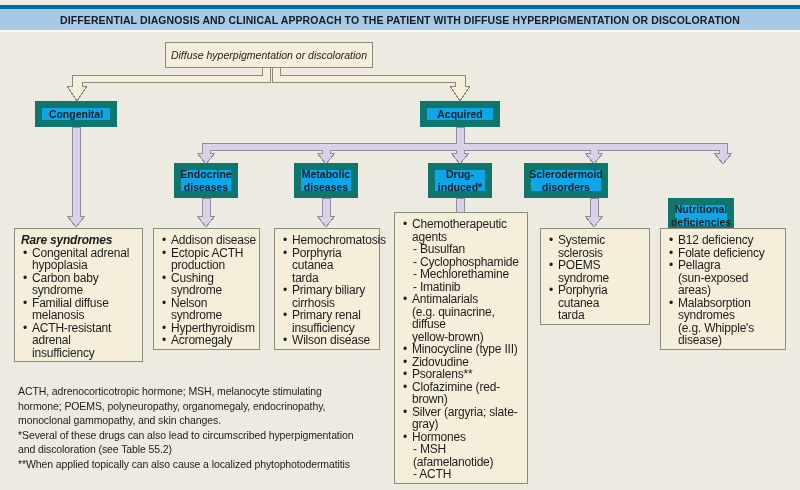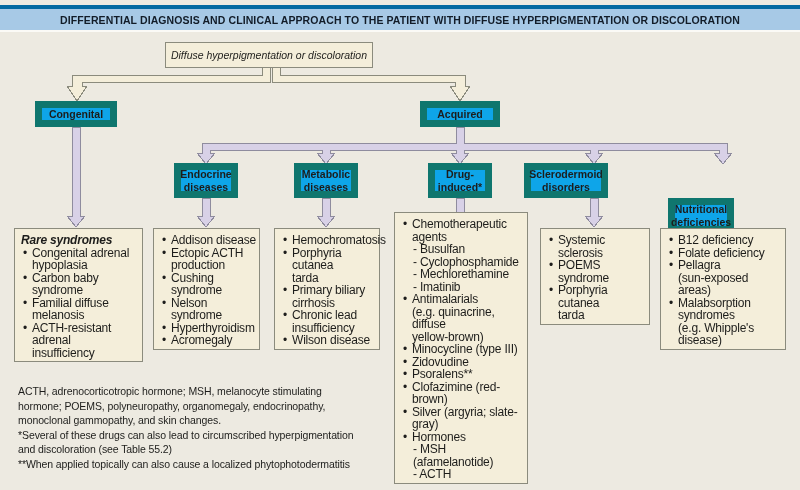--- a/index.html
+++ b/index.html
@@ -92,21 +92,21 @@
       <div class="li li-bullet">Nelson syndrome</div>
       <div class="li li-bullet">Hyperthyroidism</div>
       <div class="li li-bullet">Acromegaly</div>
     </div>
   <div class="box cream content" style="left:274px;top:228px;width:106px;">
       <div class="li li-bullet">Hemochromatosis</div>
       <div class="li li-bullet">Porphyria cutanea</div>
       <div class="li li-cont">tarda</div>
       <div class="li li-bullet">Primary biliary</div>
       <div class="li li-cont">cirrhosis</div>
-      <div class="li li-bullet">Chronic lead</div>
+      <div class="li li-bullet">Primary renal</div>
       <div class="li li-cont">insufficiency</div>
       <div class="li li-bullet">Wilson disease</div>
     </div>
   <div class="box cream content" style="left:394px;top:212px;width:134px;">
       <div class="li li-bullet">Chemotherapeutic</div>
       <div class="li li-cont">agents</div>
       <div class="li li-sub">- Busulfan</div>
       <div class="li li-sub">- Cyclophosphamide</div>
       <div class="li li-sub">- Mechlorethamine</div>
       <div class="li li-sub">- Imatinib</div>

